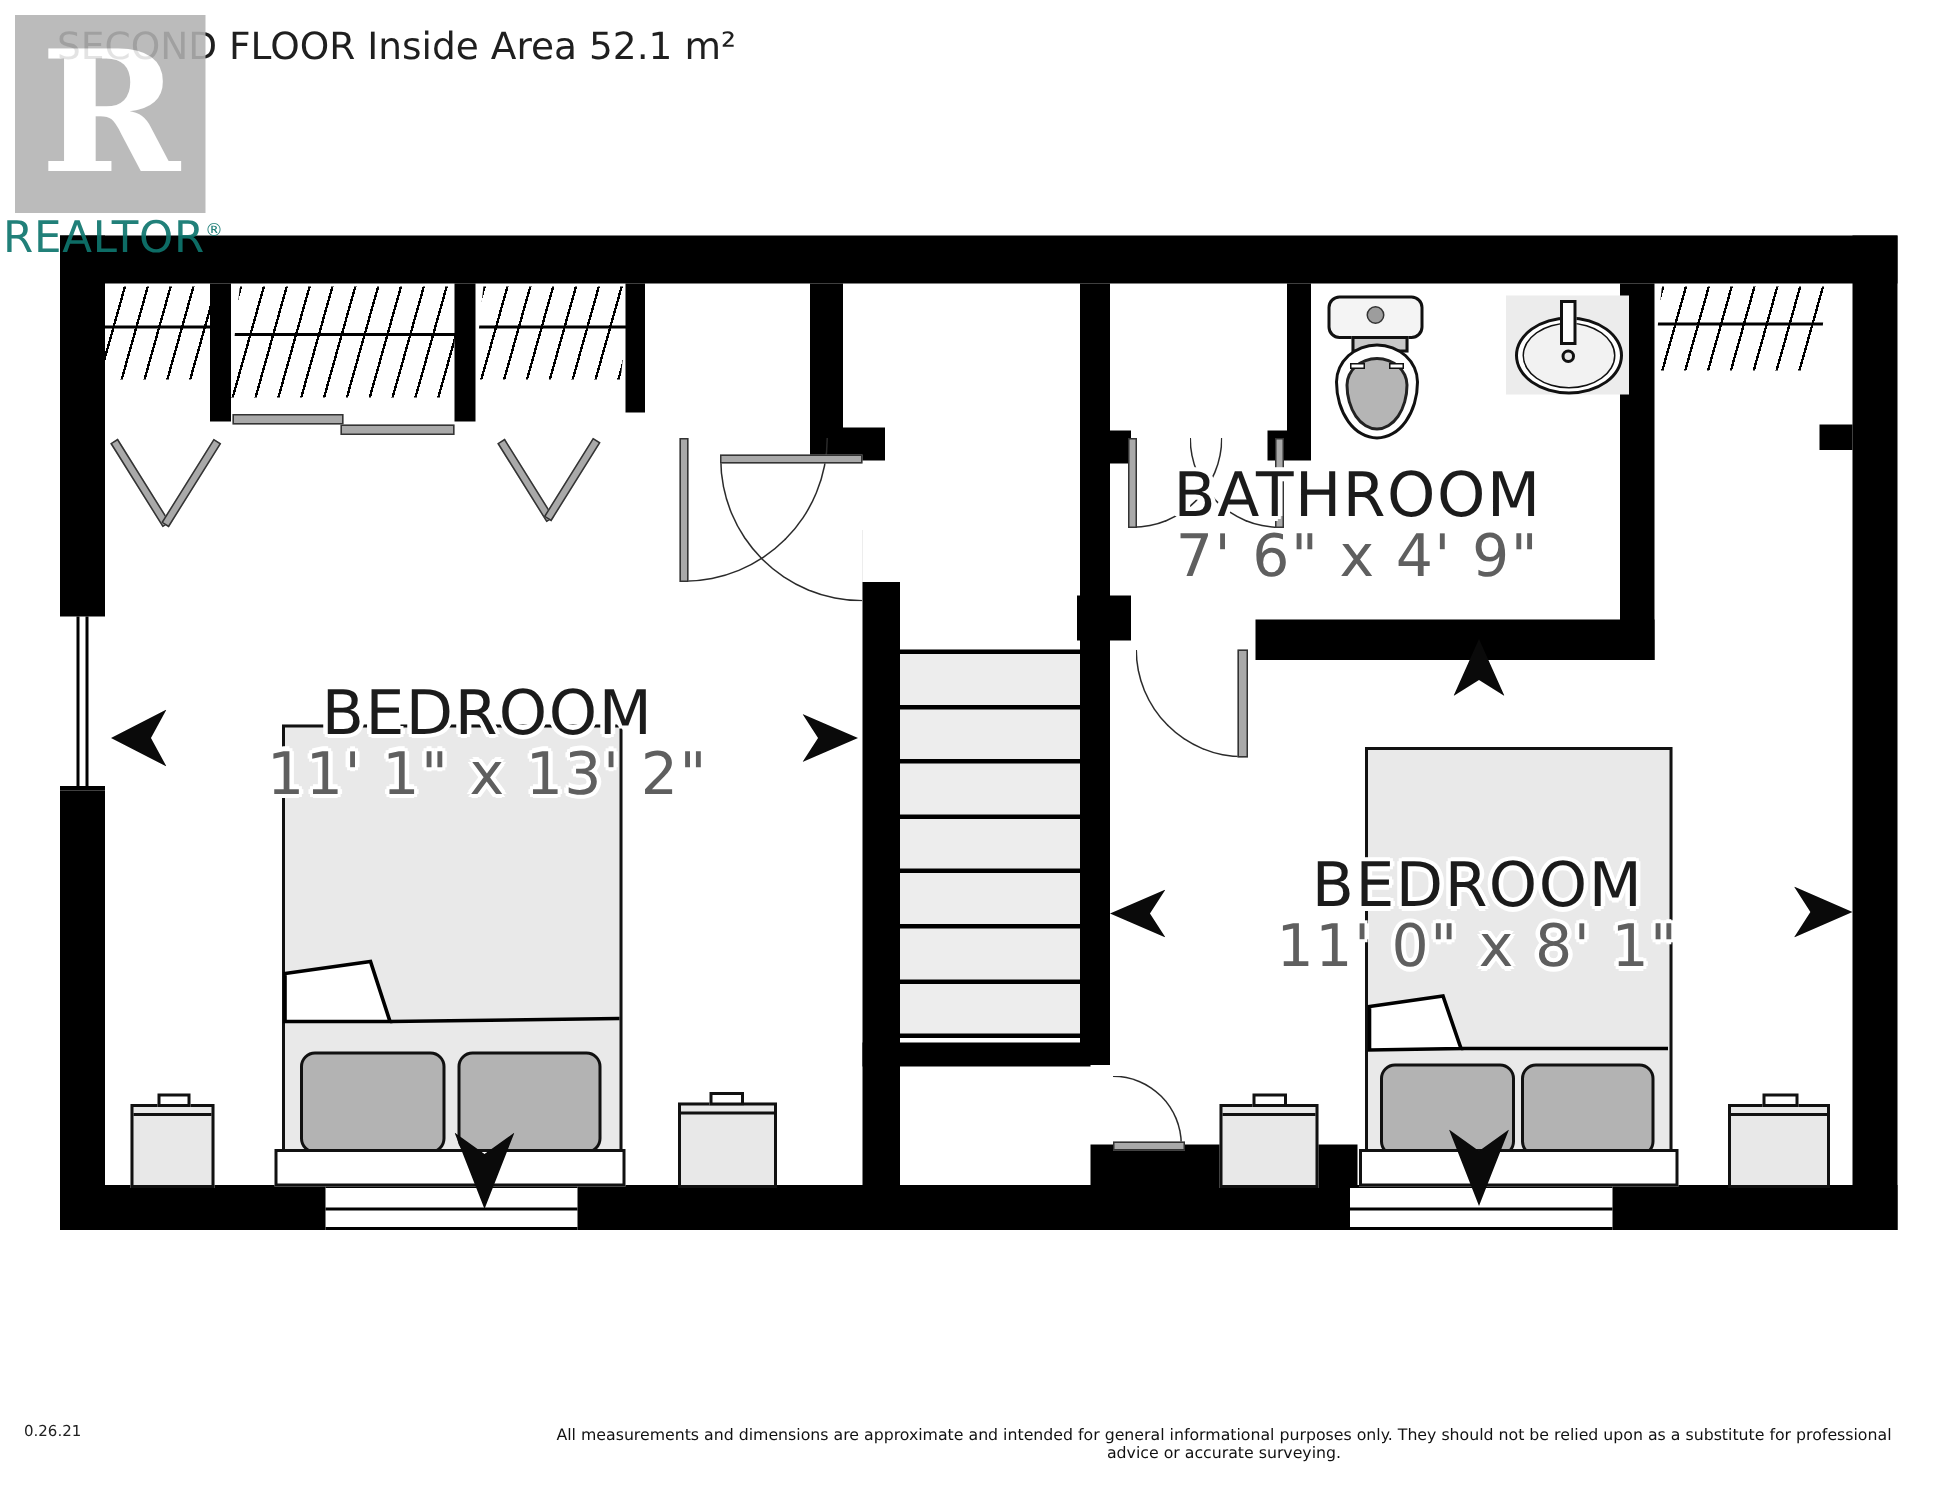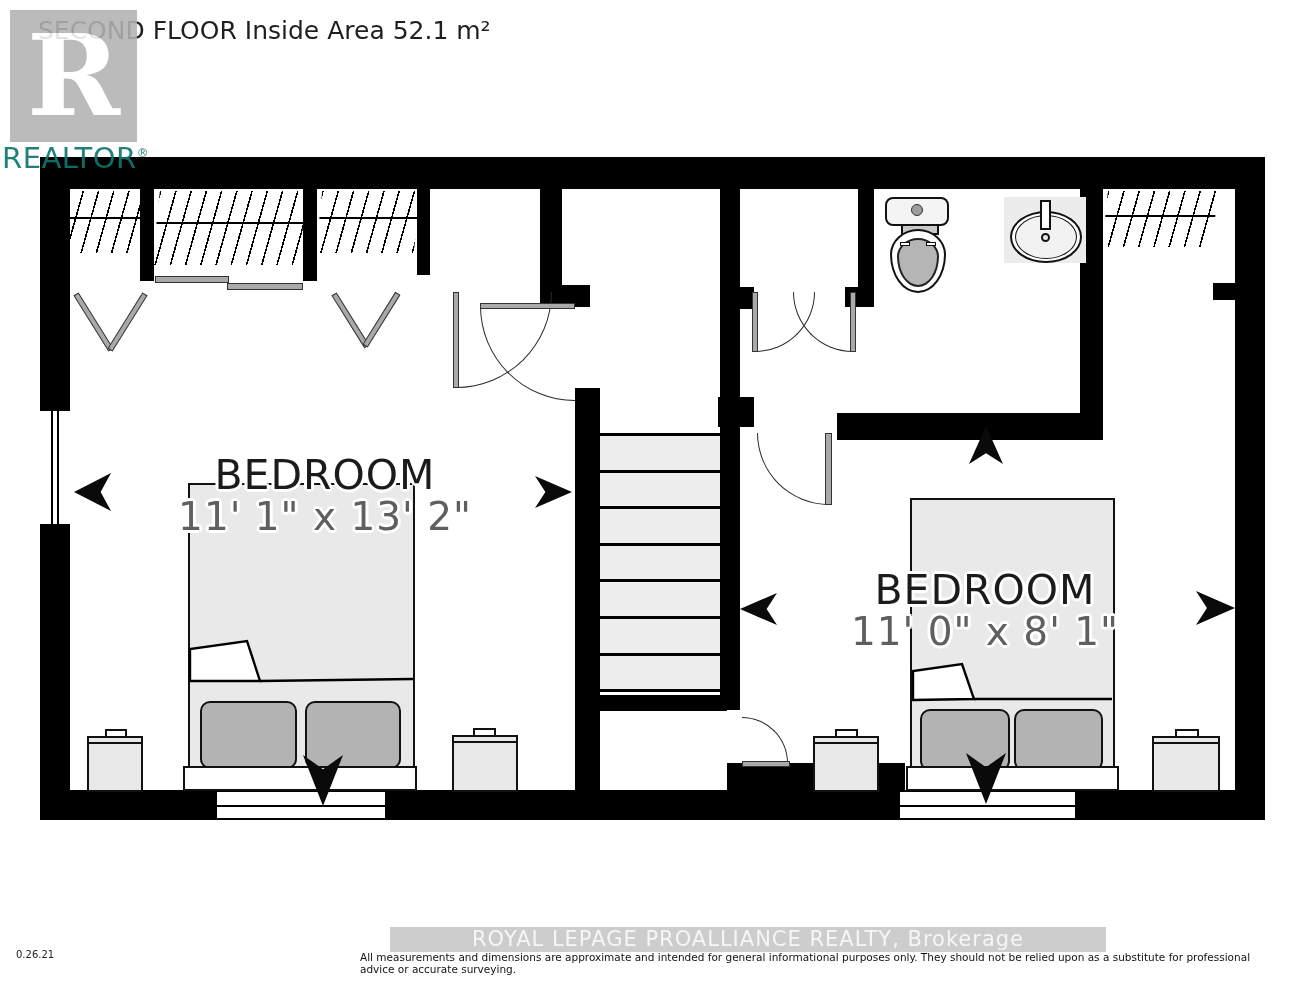--- a/index.html
+++ b/index.html
@@ -73,21 +73,21 @@
   .logo-r{font-family:"DejaVu Serif","Liberation Serif",serif;font-weight:bold;font-size:112px;
     color:#fff;line-height:1;}
   .logo-word{position:absolute;left:2px;top:141px;width:160px;font-size:29px;color:#0f766e;
     letter-spacing:.5px;z-index:30;opacity:.92;}
   .logo-word sup{font-size:12px;}
   .wm{position:absolute;left:390px;top:927px;width:716px;height:25px;background:#cdcdcd;
     color:#f6f6f6;font-size:21px;text-align:center;line-height:25px;letter-spacing:1px;
     white-space:nowrap;z-index:20;}
   .ver{position:absolute;left:16px;top:949px;font-size:10px;color:#222;z-index:20;}
   .disc{position:absolute;left:360px;top:951px;width:912px;font-size:10.5px;color:#111;
-    text-align:left;z-index:20;}
+    text-align:center;z-index:20;}
   svg.overlay{position:absolute;left:0;top:0;z-index:5;pointer-events:none;}
 </style>
 </head>
 <body>
 
 <div class="page">
 
   <div class="title">SECOND FLOOR Inside Area 52.1 m²</div>
   <div class="logo-box">
     <span class="logo-r">R</span>
@@ -227,22 +227,25 @@
   <div class="arrow ar-l" style="left:740px;top:593px;width:37px;height:32px;"></div>
   <div class="arrow ar-r" style="left:1196px;top:591px;width:39px;height:34px;"></div>
   <div class="arrow ar-u" style="left:969px;top:426px;width:34px;height:38px;"></div>
   <div class="arrow ar-d" style="left:303px;top:755px;width:40px;height:51px;"></div>
   <div class="arrow ar-d" style="left:966px;top:753px;width:40px;height:51px;"></div>
 
   <div class="roomlbl" style="left:110px;top:455px;width:430px;">
     <div class="nm">BEDROOM</div>
     <div class="dm">11' 1" x 13' 2"</div>
   </div>
+  <div class="roomlbl" style="left:745px;top:310px;width:320px;">
+    <div class="nm">BATHROOM</div>
+    <div class="dm">7' 6" x 4' 9"</div>
+  </div>
   <div class="roomlbl" style="left:800px;top:570px;width:370px;">
     <div class="nm">BEDROOM</div>
     <div class="dm">11' 0" x 8' 1"</div>
   </div>
 
-  <div class="wm">ROYAL LEPAGE PROALLIANCE REALTY, Brokerage</div>
   <div class="ver">0.26.21</div>
   <div class="disc">All measurements and dimensions are approximate and intended for general informational purposes only. They should not be relied upon as a substitute for professional advice or accurate surveying.</div>
 
 </div>
 
 </body></html>

